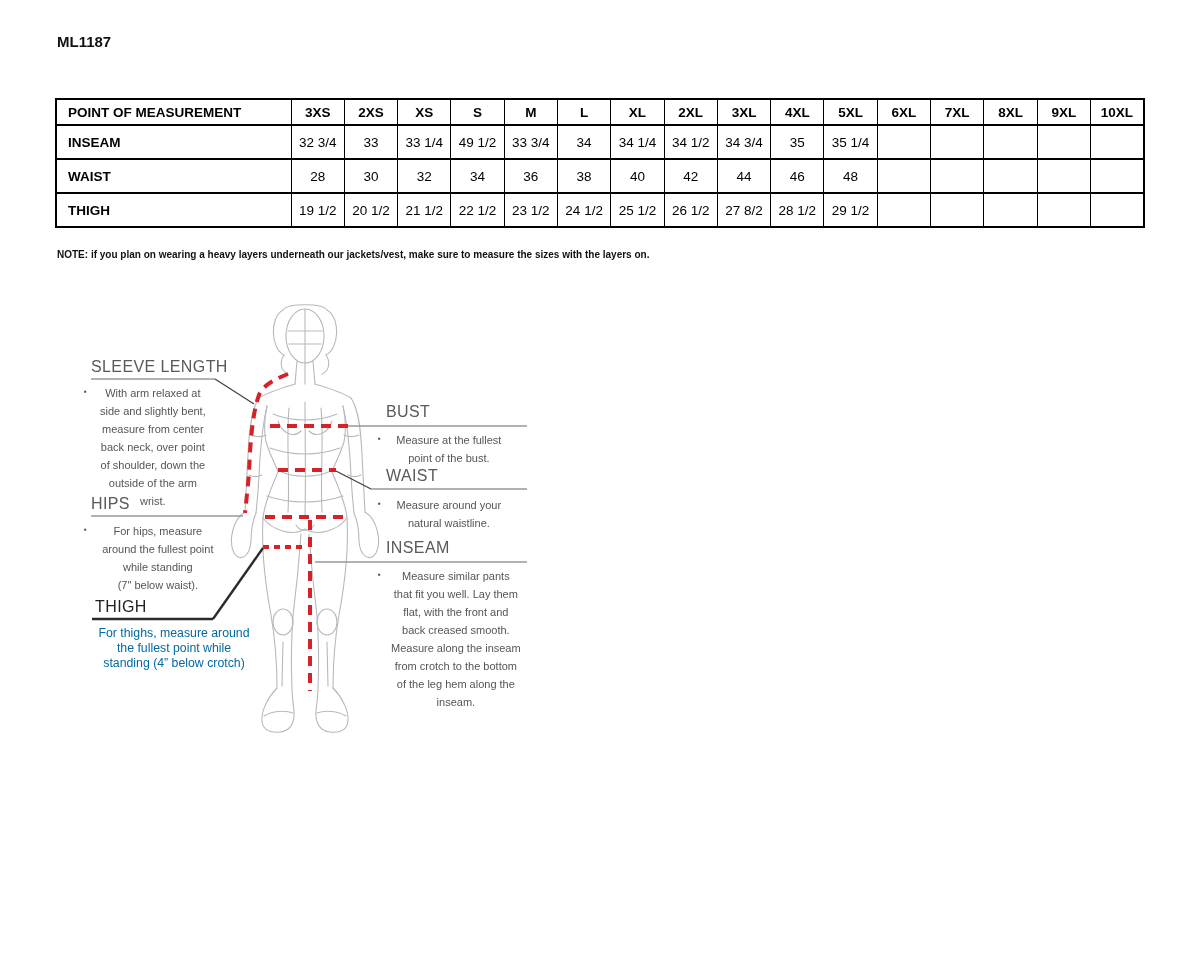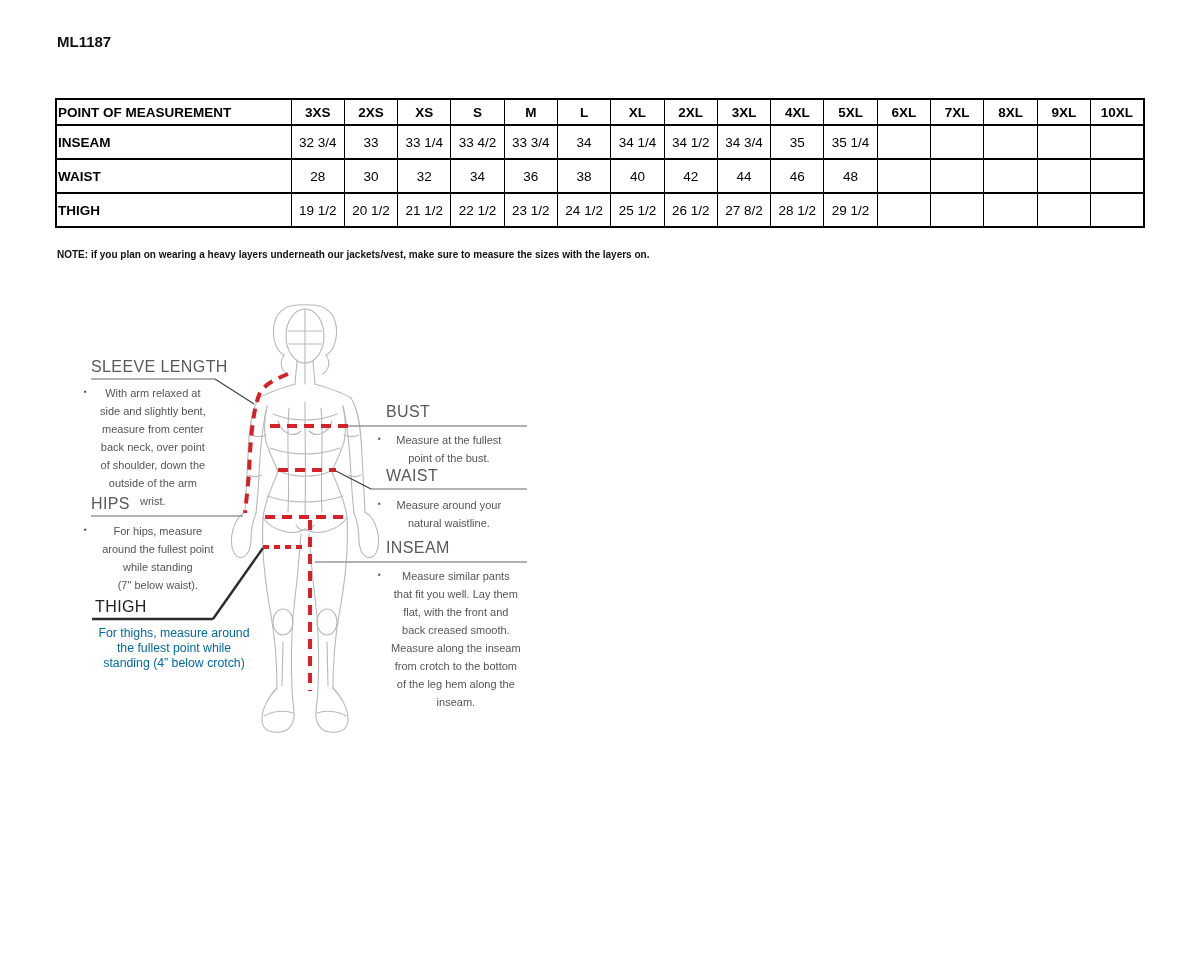--- a/index.html
+++ b/index.html
@@ -20,21 +20,21 @@
   .size-table th, .size-table td {
     border-left:1.5px solid #000; border-right:1.5px solid #000;
     border-top:2px solid #000; border-bottom:2px solid #000;
     font-size:13.5px; text-align:center; vertical-align:middle;
     padding:0; overflow:hidden; white-space:nowrap;
   }
   .size-table thead th { height:24px; font-weight:bold; }
   .size-table thead th.c-label { border-bottom:2.5px solid #000; }
   .size-table tbody th, .size-table tbody td { height:32px; }
   .size-table tbody th { font-weight:bold; }
-  .size-table .c-label { text-align:left; padding-left:1px; }
+  .size-table .c-label { text-align:left; padding-left:11px; }
   
   .note {
     position:absolute; left:57px; top:249px; width:1000px;
     font-size:10px; font-weight:bold; color:#111;
   }
   
   .diagram { position:absolute; left:0; top:0; width:600px; height:760px;text-align:center; }
   .diagram svg { position:absolute; left:0; top:0; }
   .m-heading {
     position:absolute; font-size:16px; letter-spacing:0.4px;
@@ -98,21 +98,21 @@
           <th>9XL</th>
           <th>10XL</th>
         </tr>
     </thead>
     <tbody id="table-body">
         <tr>
           <th class="c-label">INSEAM</th>
           <td>32 3/4</td>
           <td>33</td>
           <td>33 1/4</td>
-          <td>33 4/2</td>
+          <td>49 1/2</td>
           <td>33 3/4</td>
           <td>34</td>
           <td>34 1/4</td>
           <td>34 1/2</td>
           <td>34 3/4</td>
           <td>35</td>
           <td>35 1/4</td>
           <td></td>
           <td></td>
           <td></td>

